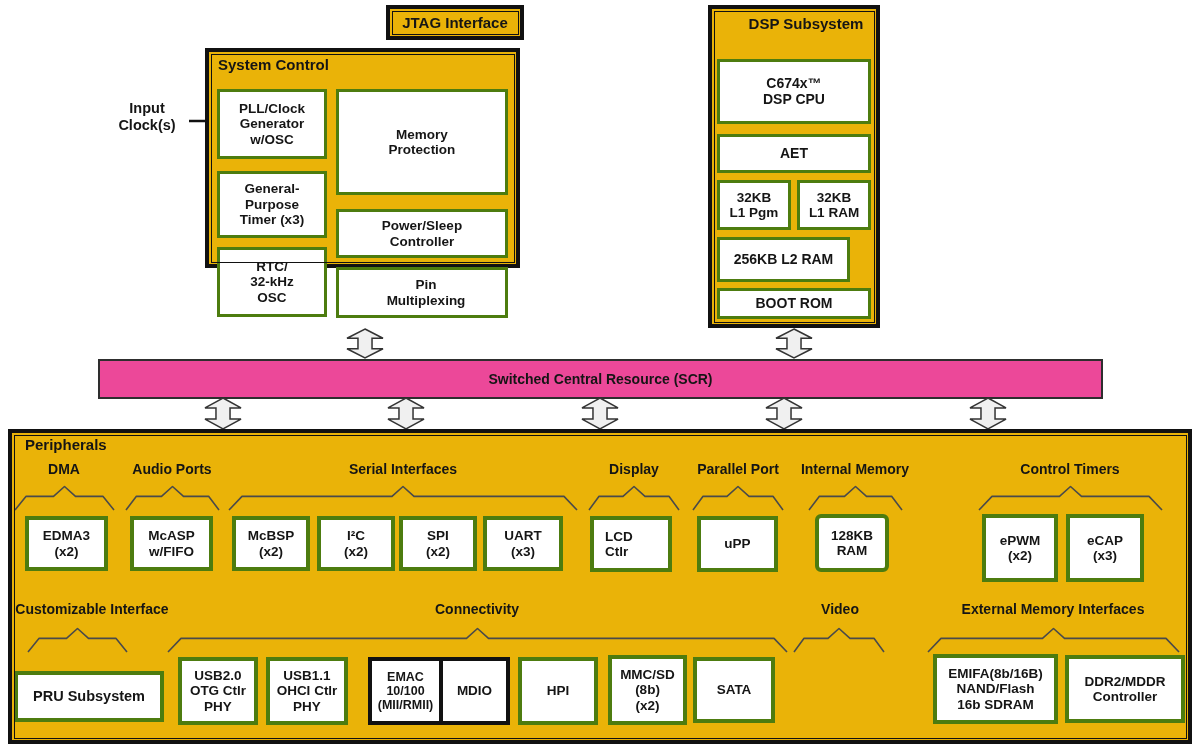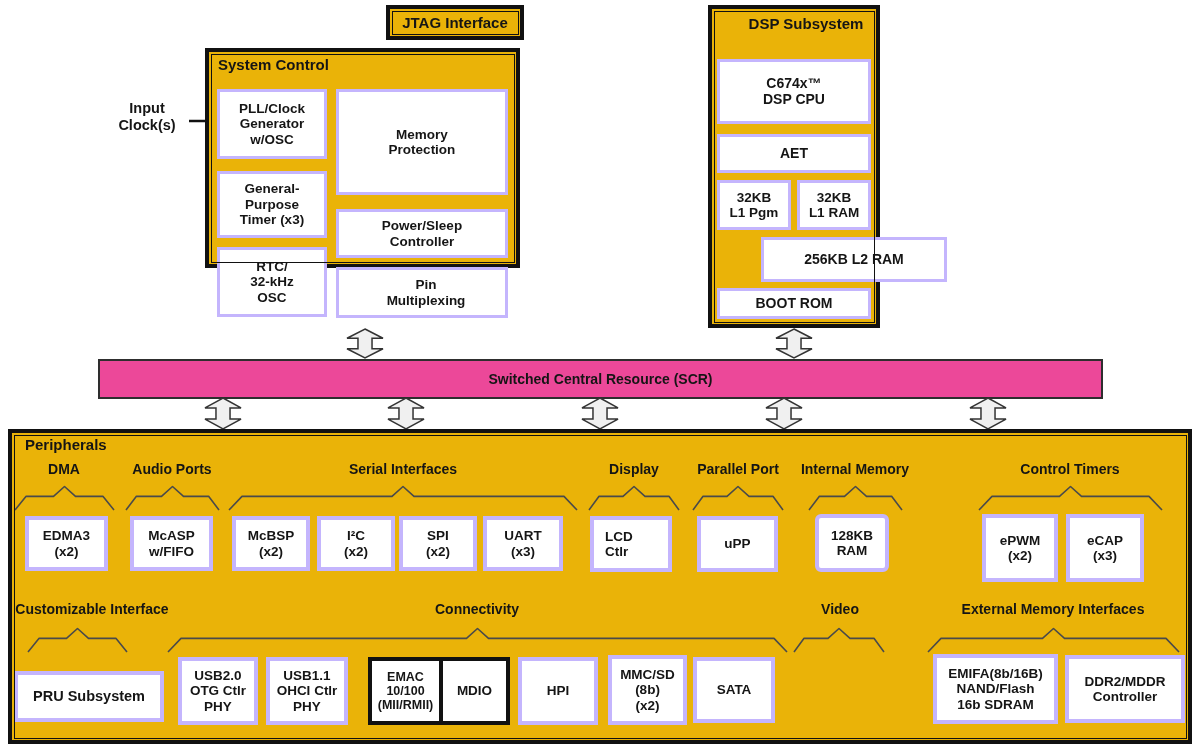--- a/index.html
+++ b/index.html
@@ -8,21 +8,21 @@
     width:1200px; height:749px; position:relative; overflow:hidden;
     font-family:"Liberation Sans", sans-serif; font-weight:bold; color:#151515;
   }
   .canvas { position:absolute; inset:0; }
   
   .dbl { position:absolute; background:#eab308; border:4px solid #111; }
   .dbl::after { content:""; position:absolute; inset:1.5px; border:1.5px solid #111; pointer-events:none; }
   .dbl-title { position:absolute; font-size:15px; z-index:2; white-space:nowrap; }
   
   .blk {
-    position:absolute; background:#fff; border:3px solid #c4b5fd;
+    position:absolute; background:#fff; border:3px solid #4d7c0f;
     display:flex; align-items:center; justify-content:center;
     text-align:center; white-space:pre-line; font-size:13.5px; line-height:1.14;
   }
   .p-blk { border-width:4px; }
   .lcd-left { justify-content:flex-start; text-align:left; padding-left:11px; }
   
   .grp { position:absolute; text-align:center; font-size:14px; white-space:nowrap; }
   .brace { position:absolute; }
   .varrow { position:absolute; }
   .scr-bar {
@@ -73,21 +73,21 @@
 
   <div class="dbl" style="left:708px; top:5px; width:172px; height:323px;">
     <div class="dbl-title" style="left:12px; top:6px; width:100%; text-align:center;">DSP Subsystem</div>
     <div class="blk" style="left:5px; top:50px; width:154px; height:65px; font-size:14px;">C674x™
 DSP CPU</div>
     <div class="blk" style="left:5px; top:125px; width:154px; height:39px; font-size:14px;">AET</div>
     <div class="blk" style="left:5px; top:171px; width:74px; height:50px;">32KB
 L1 Pgm</div>
     <div class="blk" style="left:85px; top:171px; width:74px; height:50px;">32KB
 L1 RAM</div>
-    <div class="blk" style="left:5px; top:228px; width:186px; height:45px; font-size:14px;margin-left:44px;">256KB L2 RAM</div>
+    <div class="blk" style="left:5px; top:228px; width:133px; height:45px; font-size:14px;">256KB L2 RAM</div>
     <div class="blk" style="left:5px; top:279px; width:154px; height:31px; font-size:14px;">BOOT ROM</div>
   </div>
 
   <div class="varrow" style="left:346px; top:328px; width:38px; height:31px;"><svg width="38" height="31" viewBox="0 0 38 31">
     <polygon points="19,1 37,10.23 26.03,10.23 26.03,20.77 37,20.77 19,30 1,20.77 11.969999999999999,20.77 11.969999999999999,10.23 1,10.23" fill="#f0f0f0" stroke="#333" stroke-width="1.5" stroke-linejoin="miter"></polygon>
       </svg></div>
   <div class="varrow" style="left:775px; top:328px; width:38px; height:31px;"><svg width="38" height="31" viewBox="0 0 38 31">
     <polygon points="19,1 37,10.23 26.03,10.23 26.03,20.77 37,20.77 19,30 1,20.77 11.969999999999999,20.77 11.969999999999999,10.23 1,10.23" fill="#f0f0f0" stroke="#333" stroke-width="1.5" stroke-linejoin="miter"></polygon>
       </svg></div>
 

